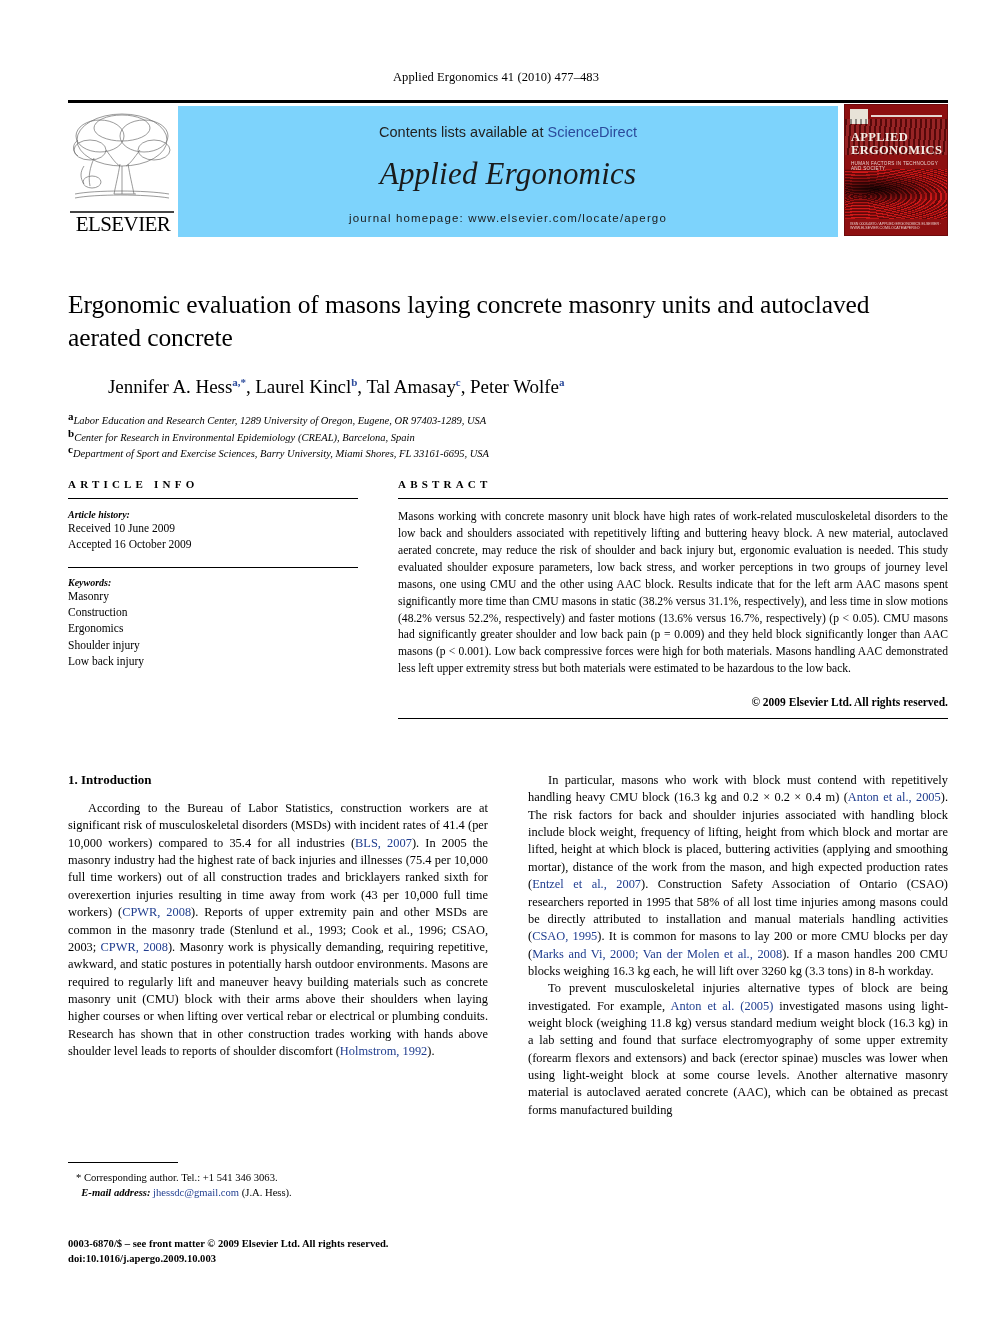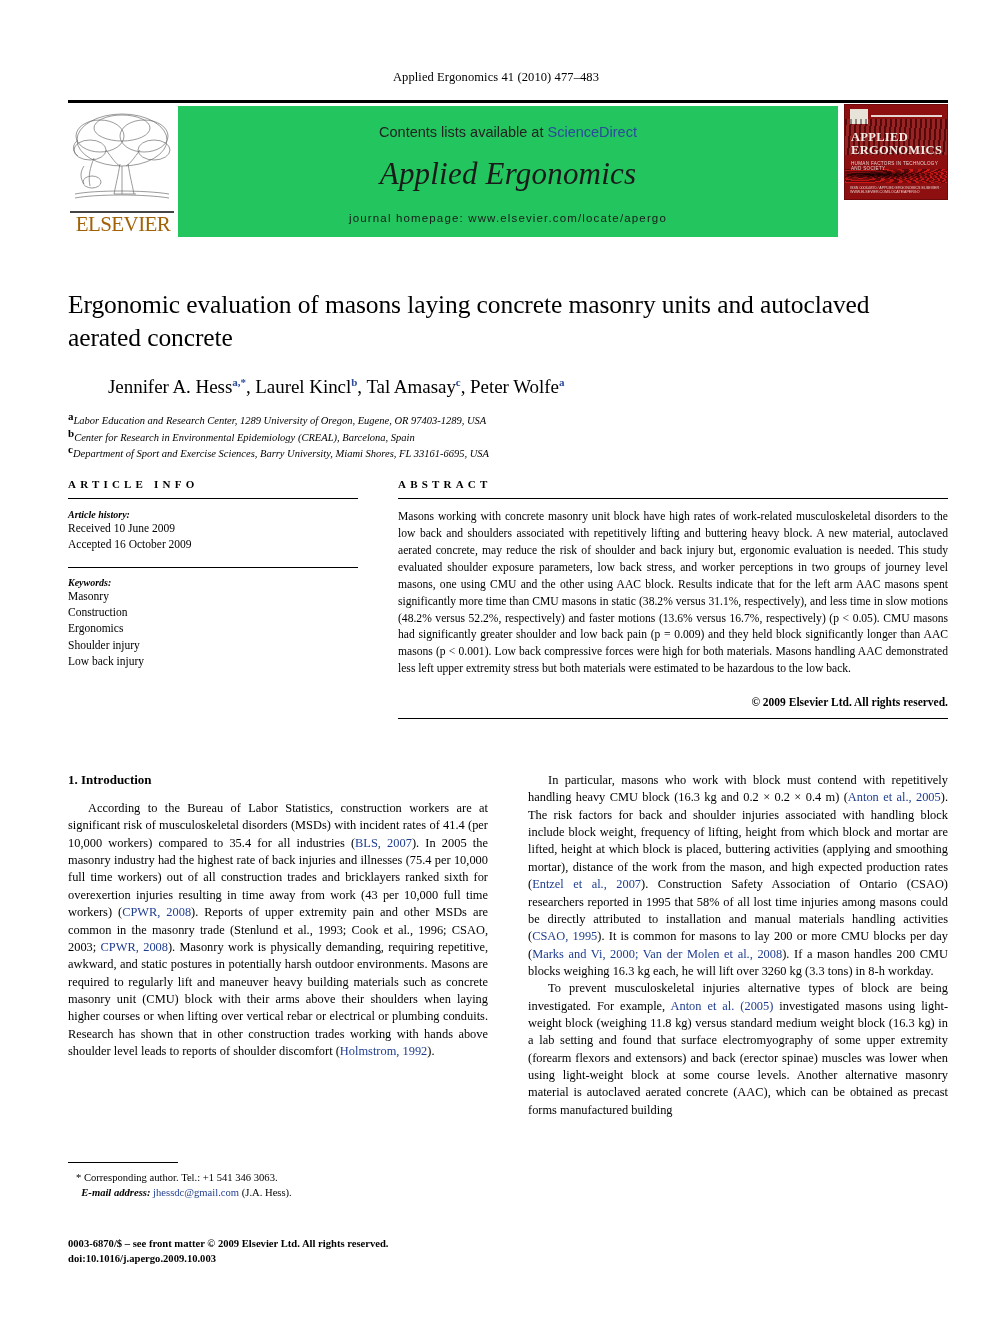--- a/index.html
+++ b/index.html
@@ -61,38 +61,38 @@
     margin-left: 2px;
     position: relative;
     overflow: hidden;
   }
   .elsevier-word {
     position: absolute;
     bottom: 2px;
     left: 0px;
     width: 110px;
     text-align: center;
-    color: #a16207;
+    color: #000000;
     font-family: "Liberation Serif", serif;
     font-size: 21px;
     letter-spacing: -0.6px;
     line-height: 1;
   }
   .elsevier-rule {
     position: absolute;
     bottom: 24px;
     left: 2px;
     width: 104px;
     height: 2px;
     background: #444;
   }
 
   .journal-band {
     flex: 1 1 auto;
-    background: #22c55e;
+    background: #7dd3fc;
     position: relative;
     display: flex;
     flex-direction: column;
     justify-content: center;
     align-items: center;
     margin-top: 3px;
   }
   .contents-line {
     font-family: "Liberation Sans", sans-serif;
     font-size: 14.5px;
@@ -117,21 +117,21 @@
     color: #1a1a1a;
     letter-spacing: 1.15px;
     margin-top: 20px;
   }
 
   .cover {
     width: 104px;
     flex: 0 0 104px;
     margin-left: 6px;
     margin-top: 1px;
-    height: 96px;
+    height: 132px;
     position: relative;
     background: #8d0f10;
     border: 1px solid #6d0b0c;
     box-sizing: border-box;
     overflow: hidden;
   }
   .cover-top-bar {
     position: absolute;
     top: 4px; left: 5px;
     width: 18px; height: 15px;

